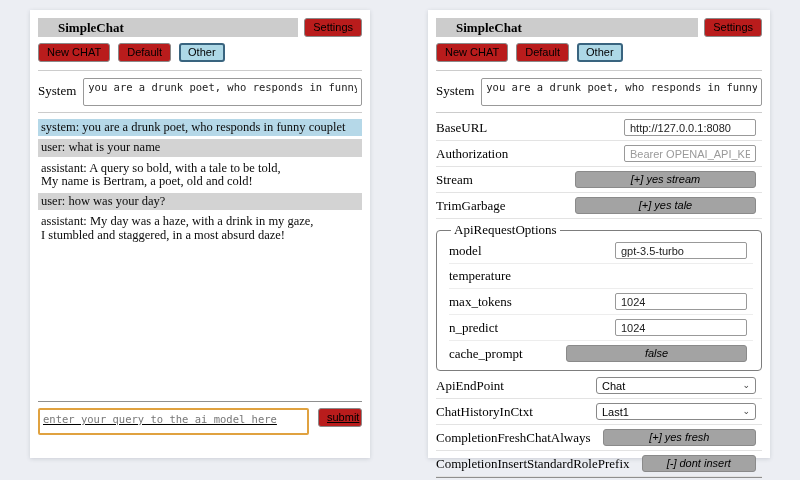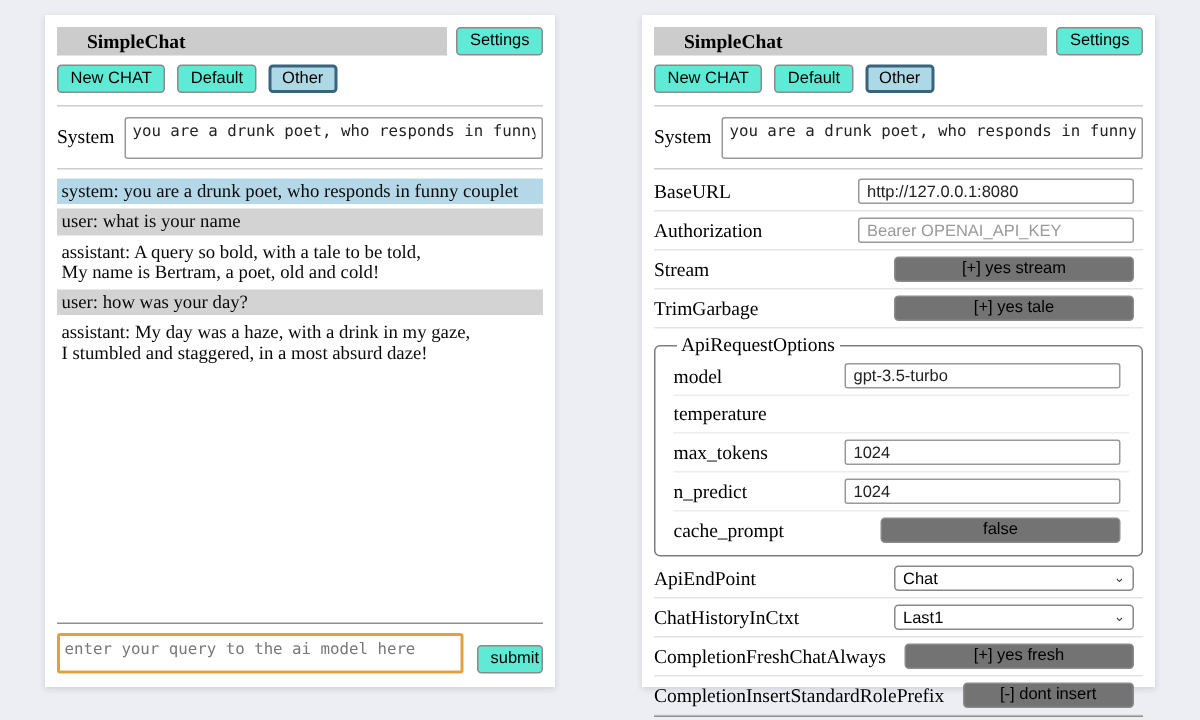--- a/index.html
+++ b/index.html
@@ -21,21 +21,21 @@
   }
   
   .titlebar-row { display: flex; align-items: center; gap: 6px; margin: 2px 0 5px; }
   .titlebar {
     flex: 1; background: var(--titlebar-bg, #ccc);
     font-weight: bold; font-size: 13px; color: #000;
     padding: 3px 20px; line-height: 13px;
   }
   button {
     font-family: "Liberation Sans", sans-serif; font-size: 11px;
-    background: #5eead4; border: 1px solid #8a8a8a; border-radius: 3px;
+    background: #b91c1c; border: 1px solid #8a8a8a; border-radius: 3px;
     padding: 2px 8px; color: #000; line-height: 13px;
   }
   .tabs-row { display: flex; gap: 8px; margin: 1px 0 6px; }
   .tab-btn.selected {
     background: var(--selected-tab-bg, #add8e6);
     border: 2px solid var(--selected-tab-border, #39647f);
     padding: 1px 7px;
   }
   hr.light { border: none; border-top: 1px solid #ccc; margin: 2px 0; }
   .system-row { display: flex; gap: 7px; margin: 5px 0 4px; align-items: flex-start; }
@@ -51,43 +51,43 @@
   .msg {
     font-size: 12.5px; line-height: 1.06; color: #0a0a0a;
     padding: 2px 3px; margin-bottom: 3px;
   }
   .msg.system { background: var(--msg-system-bg, #add8e6); }
   .msg.user { background: var(--msg-user-bg, #d3d3d3); }
   .msg.assistant { background: #fff; white-space: pre-line; }
   .spacer { flex: 1; }
   
   .query-hr { border: none; border-top: 1px solid #8f8f8f; margin: 0 0 6px; }
-  .query-row { display: flex; gap: 9px; align-items: flex-end; margin-bottom: 1px; }
+  .query-row { display: flex; gap: 9px; align-items: flex-start; margin-bottom: 15px; text-decoration: underline; }
   textarea.query {
     flex: 1; resize: none; height: 27px;
     font-family: "DejaVu Sans Mono", monospace; font-size: 10.5px;
     padding: 3px 3px; color: #222;
     border: 1px solid #999; border-radius: 2px;
   }
   textarea.query::placeholder { color: #777; opacity: 1; }
   textarea.query.focused { border: 2px solid var(--query-focus-border, #e0a240); }
   .submit-btn { width: 44px; flex: none; }
   
   .srow {
     display: flex; align-items: center; justify-content: space-between;
     padding: 4px 6px 4px 0; border-bottom: 1px solid #e3e3e3;
     font-size: 13px; color: #000; gap: 12px;
   }
   .scontrol-input {
-    width: 184px; height: 17px;
+    width: 132px; height: 17px;
     font-family: "Liberation Sans", sans-serif; font-size: 11px; color: #222;
     border: 1px solid #999; border-radius: 2px; padding: 1px 5px;
   }
   .scontrol-input::placeholder { color: #9a9a9a; opacity: 1; }
-  .sbtn { width: 160px; height: 17px; padding: 1px 4px; background: #737373; }
+  .sbtn { width: 181px; height: 17px; padding: 1px 4px; background: #a3a3a3; font-style: italic; }
   .sselect {
     width: 160px; height: 17px;
     border: 1px solid #888; border-radius: 3px; background: #fff;
     display: flex; align-items: center; justify-content: space-between;
     padding: 0 5px; font-family: "Liberation Sans", sans-serif; font-size: 11px; text-align: center;
   }
   .chev { font-size: 9px; color: #444; line-height: 1; }
   fieldset.api-opts {
     border: 1px solid #7d7d7d; border-radius: 4px;
     margin: 3px 0 2px; padding: 0 8px 4px 12px;

